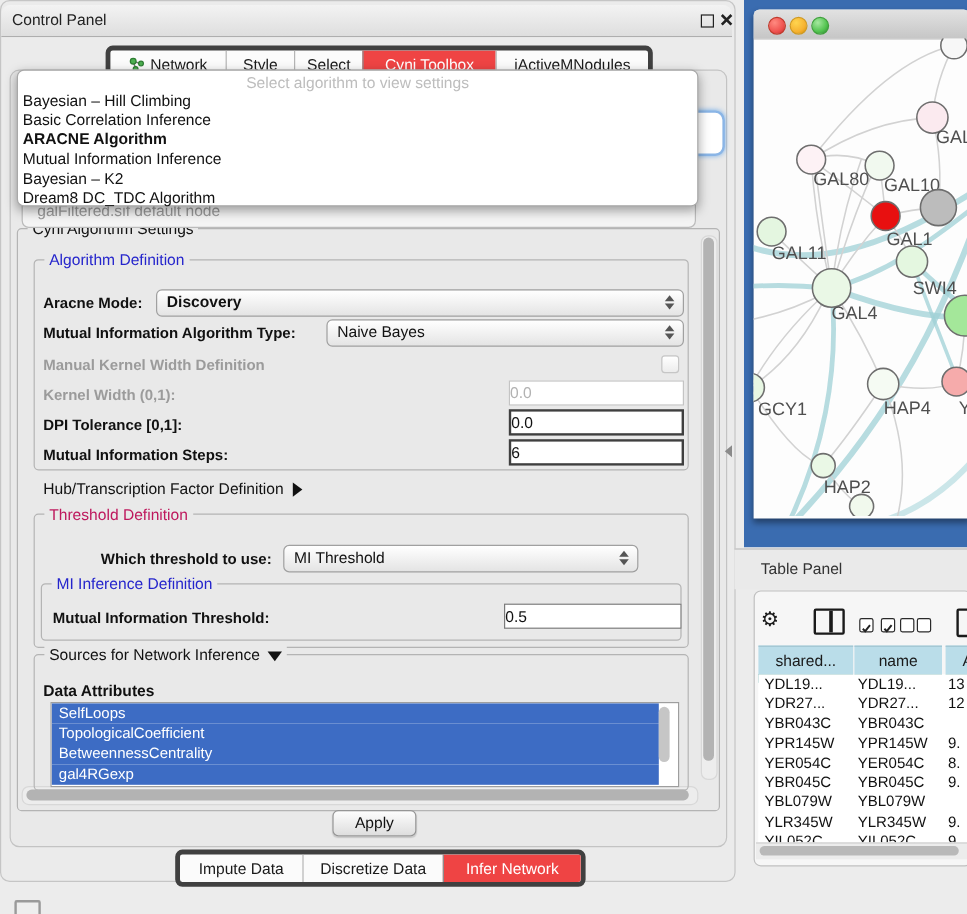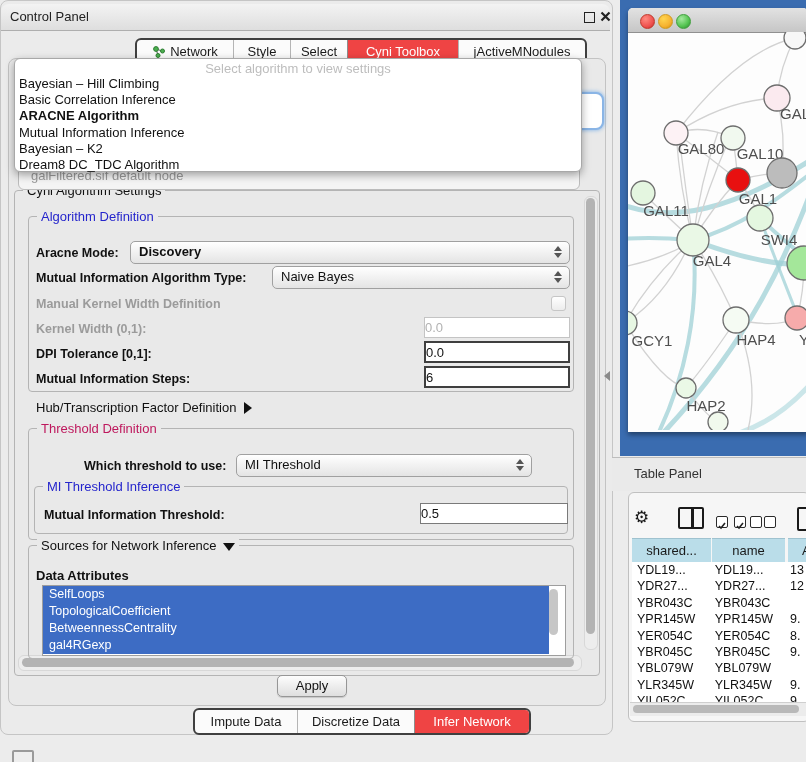--- a/index.html
+++ b/index.html
@@ -5,21 +5,21 @@
   html,body{margin:0;padding:0;background:#ececec;}
   #app{position:relative;width:806px;height:762px;overflow:hidden;
        font-family:"Liberation Sans",sans-serif;color:#111;background:#ececec;}
   .abs{position:absolute;}
   
   .cp-outer{left:0;top:3;width:611px;height:733px;background:#ebebeb;border:1px solid #c5c5c5;border-radius:8px;}
   .cp-titlebar{left:1px;top:4px;width:609px;height:26px;background:linear-gradient(#f3f3f3,#dedede);
                border-bottom:1px solid #aeaeae;border-radius:8px 8px 0 0;}
   .cp-title{left:10px;top:4px;height:26px;line-height:26px;font-size:13px;color:#222;}
   .float-ic{left:584px;top:12px;width:9px;height:9px;border:1.5px solid #222;background:transparent;}
-  .tabbar{top:38px;height:23px;display:flex;border:2px solid #404040;border-radius:6px;overflow:hidden;background:#fbfbfb;font-size:13px;margin-left:47px;}
+  .tabbar{top:38px;height:23px;display:flex;border:4px solid #404040;border-radius:6px;overflow:hidden;background:#fbfbfb;font-size:13px;}
   .tabbar .seg{display:flex;align-items:center;justify-content:center;gap:5px;height:23px;color:#1a1a1a;border-left:1px solid #b5b5b5;}
   .tabbar .seg:first-child{border-left:none;}
   .tabbar .seg.sel{background:#ef4444;color:#fff;border-left-color:#8d8d8d;}
   .cp-body{left:8px;top:58px;width:596px;height:646px;background:#e9e9e9;border:1px solid #c3c3c3;border-radius:8px;}
   
   .popup{left:14px;top:58px;width:566px;height:112px;background:#fff;border:1px solid #a8a8a8;border-radius:6px;
          box-shadow:0 3px 9px rgba(0,0,0,.35);z-index:50;}
   .popup .ph{height:15px;line-height:15px;text-align:center;color:#bdbdbd;font-size:13px;margin-top:2px;}
   .popup .item{height:16.2px;line-height:16.2px;padding-left:4px;font-size:13px;color:#111;white-space:nowrap;}
   .popup .item.sel{font-weight:bold;}
@@ -172,21 +172,21 @@
   </div>
   <div class="abs lbl" style="left:84px;top:459px;">Which threshold to use:</div>
   <div class="abs combo" style="left:236px;top:454px;width:286px;height:21px;">
     <span>MI Threshold</span>
     <span class="spin">
         <i class="up"></i>
         <i class="dn"></i>
       </span>
   </div>
   <div class="abs gbox" style="left:34px;top:486px;width:532px;height:46px;">
-    <span class="legend blue">MI Threshold Inference</span>
+    <span class="legend blue">MI Inference Definition</span>
   </div>
   <div class="abs lbl" style="left:44px;top:508px;">Mutual Information Threshold:</div>
   <div class="abs field f-md" style="left:420px;top:503px;width:140px;height:19px;">0.5</div>
 
   <div class="abs gbox" style="left:28px;top:545px;width:544px;height:112px;">
     <span class="legend"><span>Sources for Network Inference</span><span class="tri-d"></span></span>
   </div>
   <div class="abs lbl" style="left:36px;top:568px;font-size:13px;">Data Attributes</div>
   <div class="abs attr-list" style="left:42px;top:585px;width:522px;height:69px;" id="attr-list">
       <div class="attr-item">SelfLoops</div>

